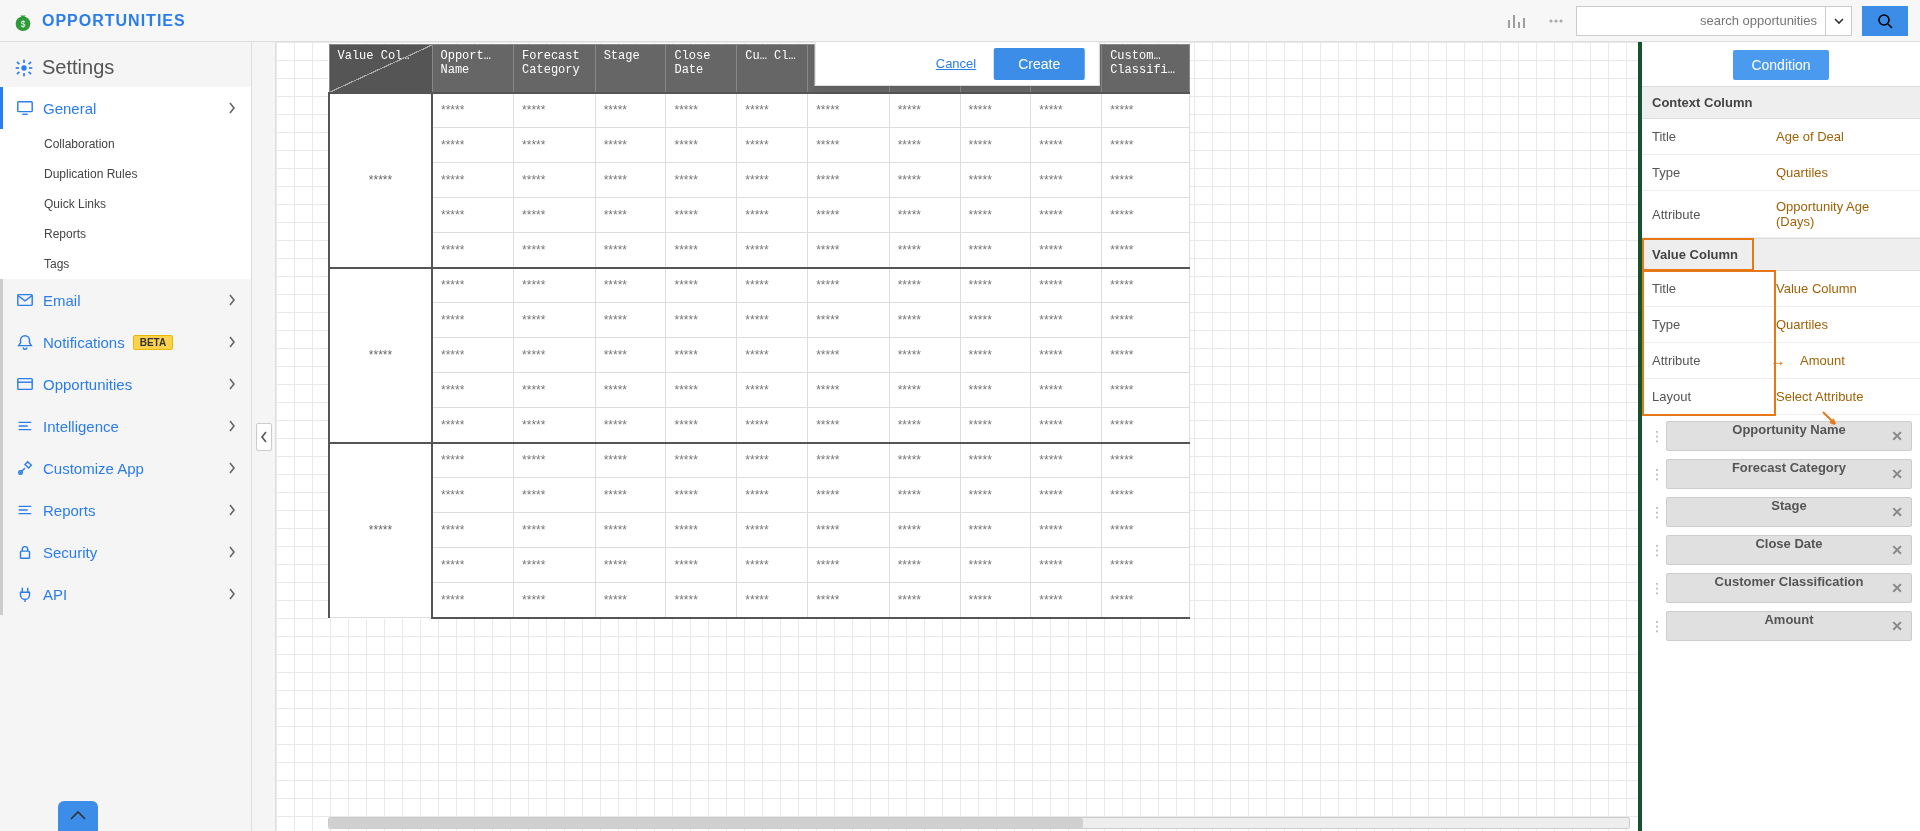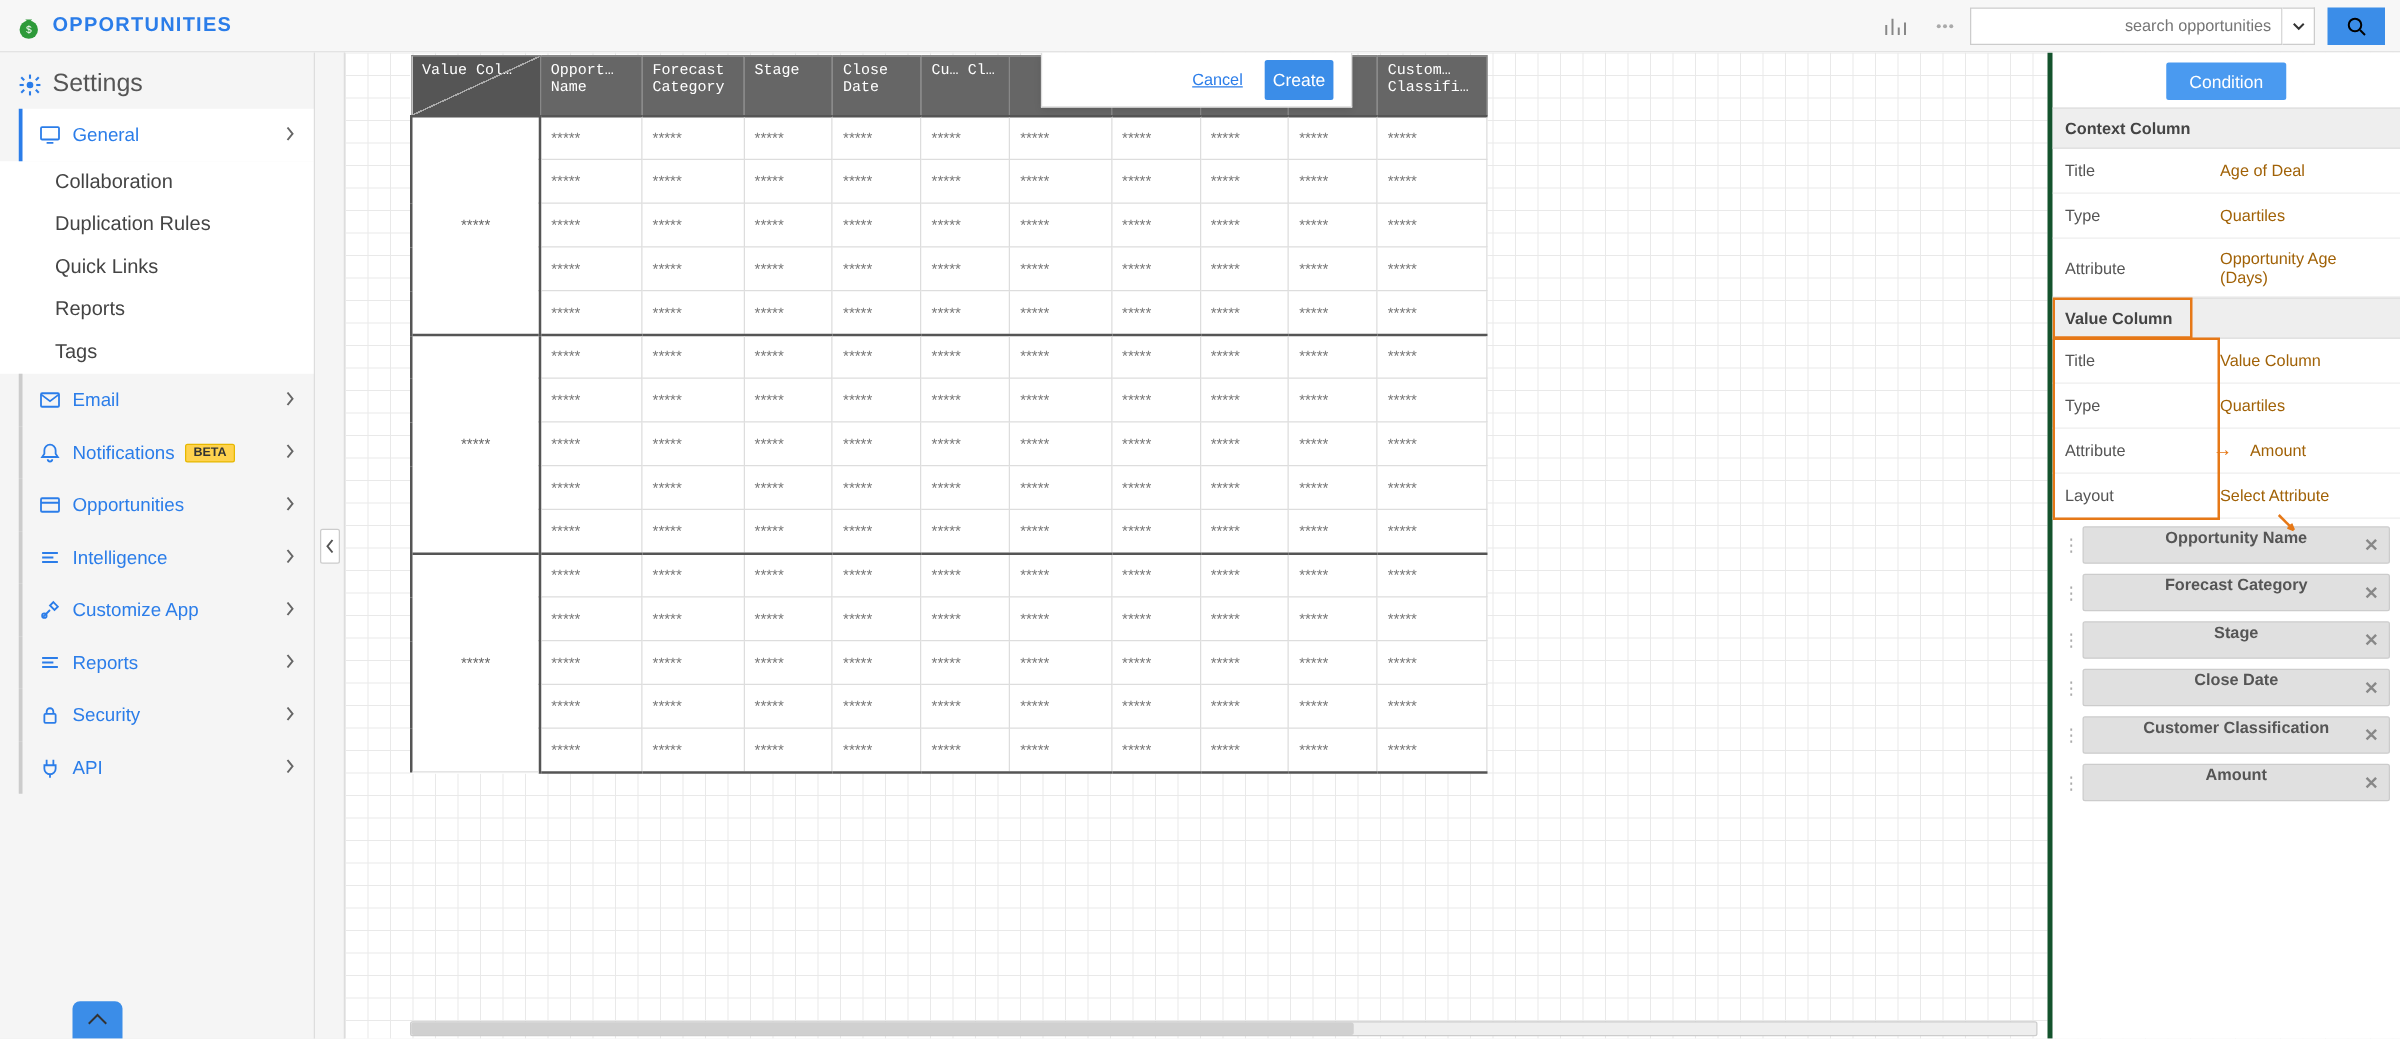--- a/index.html
+++ b/index.html
@@ -17,29 +17,29 @@
   .topbar .search-btn { width: 46px; height: 30px; background: #3b8de8; margin-left: 10px; border: none; display: inline-flex; align-items: center; justify-content: center; }
 
   
   .app { display: grid; grid-template-columns: 252px 24px 1fr; height: calc(100% - 42px); }
 
   
   .sidebar { background: #f5f5f5; border-right: 1px solid #ddd; position: relative; padding-bottom: 46px; overflow: hidden; }
   .sidebar-inner { overflow-y: auto; height: 100%; }
   .settings-head { display: flex; align-items: center; padding: 14px 14px 8px; font-size: 20px; color: #555; }
   .settings-head svg { margin-right: 8px; }
-  .sb-item { display: flex; align-items: center; height: 42px; padding: 0 14px 0 12px; border-left: 3px solid #2b7de9; background: #fafafa; color: #2b7de9; font-size: 15px; position: relative; cursor: pointer; margin-left: 15px; }
+  .sb-item { display: flex; align-items: center; height: 42px; padding: 0 14px 0 12px; border-left: 3px solid #2b7de9; background: #fafafa; color: #2b7de9; font-size: 15px; position: relative; cursor: pointer; }
   .sb-item:not(.active) { border-left-color: #ccc; background: transparent; }
   .sb-item.active { background: #fff; }
   .sb-item .sb-icon-slot { width: 20px; display: inline-flex; align-items: center; justify-content: center; margin-right: 8px; }
   .sb-item .chev { margin-left: auto; color: #666; }
   .sb-item .badge { background: #ffd24d; color: #333; font-size: 10px; font-weight: 700; border: 1px solid #e6b800; border-radius: 2px; padding: 1px 6px; margin-left: 8px; }
 
   .sb-sub { background: #fff; }
-  .sb-sub-item { padding: 8px 14px 8px 44px; font-size: 16px; color: #444; cursor: pointer; }
+  .sb-sub-item { padding: 8px 14px 8px 44px; font-size: 12px; color: #444; cursor: pointer; }
 
   .sb-collapse-btn { position: absolute; bottom: 0; left: 58px; width: 40px; height: 30px; background: #3b8de8; border-radius: 6px 6px 0 0; display: flex; align-items: center; justify-content: center; }
 
   
   .splitter { background: #f5f5f5; border-right: 1px solid #ddd; display: flex; align-items: center; justify-content: center; }
   .splitter .handle { width: 16px; height: 28px; background: #fff; border: 1px solid #ccc; border-radius: 2px; display: flex; align-items: center; justify-content: center; font-size: 12px; color: #555; }
 
   
   .main { position: relative; overflow: hidden; background: #fff; }
   .main-grid-bg { position: absolute; inset: 0;
@@ -65,21 +65,21 @@
   table.data-table td.g1 { background: #fff; }
   table.data-table td.g2 { background: #fff; }
   table.data-table tr.last-row td { border-bottom: 2px solid #555; }
 
   .preview-hscroll { position: absolute; left: 52px; right: 8px; bottom: 2px; height: 12px; background: #eee; border: 1px solid #ccc; border-radius: 2px; }
   .preview-hscroll .thumb { position: absolute; left: 0; top: 0; bottom: 0; width: 58%; background: #d0d0d0; border-radius: 2px; }
 
   
   .dialog-strip { position: absolute; top: 0; left: 50%; transform: translateX(-50%); height: 44px; background: #fff; border: 1px solid #ddd; border-top: none; box-shadow: 0 2px 6px rgba(0,0,0,.1); display: flex; align-items: center; padding: 0 14px 0 120px; gap: 18px; z-index: 5; }
   .dialog-strip .cancel-link { color: #2b7de9; text-decoration: underline; font-size: 13px; }
-  .dialog-strip .create-btn { background: #3b8de8; color: #fff; border: none; padding: 8px 6px; font-size: 14px; border-radius: 2px; }
+  .dialog-strip .create-btn { background: #3b8de8; color: #fff; border: none; padding: 8px 24px; font-size: 14px; border-radius: 2px; }
 
   
   .config { width: 282px; border-left: 4px solid #14532d; background: #fff; position: relative; overflow-y: auto; }
   .cond-btn { margin: 8px auto 6px; display: block; background: #4a9af0; color: #fff; border: none; padding: 7px 18px; font-size: 14px; border-radius: 2px; }
 
   .cfg-section-h { background: #eee; padding: 8px 10px; font-weight: 700; color: #444; border-top: 1px solid #ddd; border-bottom: 1px solid #ddd; }
   .cfg-row { display: flex; align-items: center; border-bottom: 1px solid #eee; min-height: 36px; }
   .cfg-row .k { width: 124px; padding: 8px 10px; color: #555; }
   .cfg-row .v { flex: 1; padding: 8px 10px; color: #a16207; }
 

